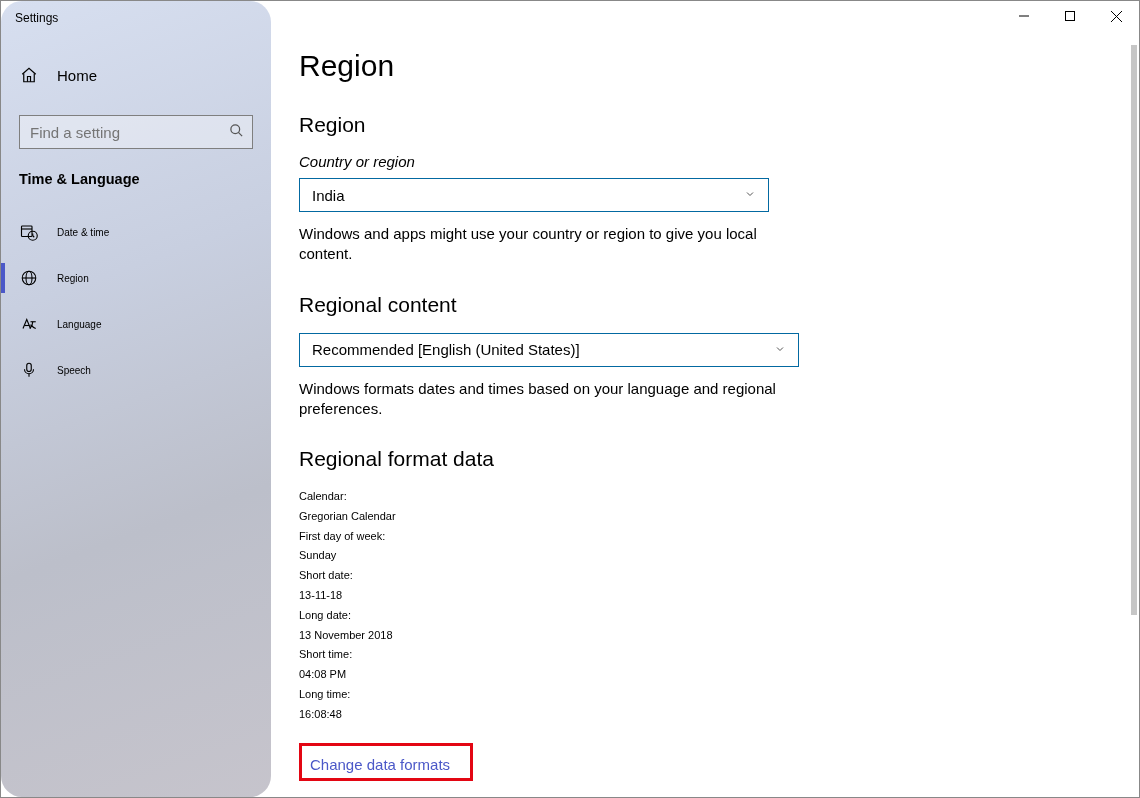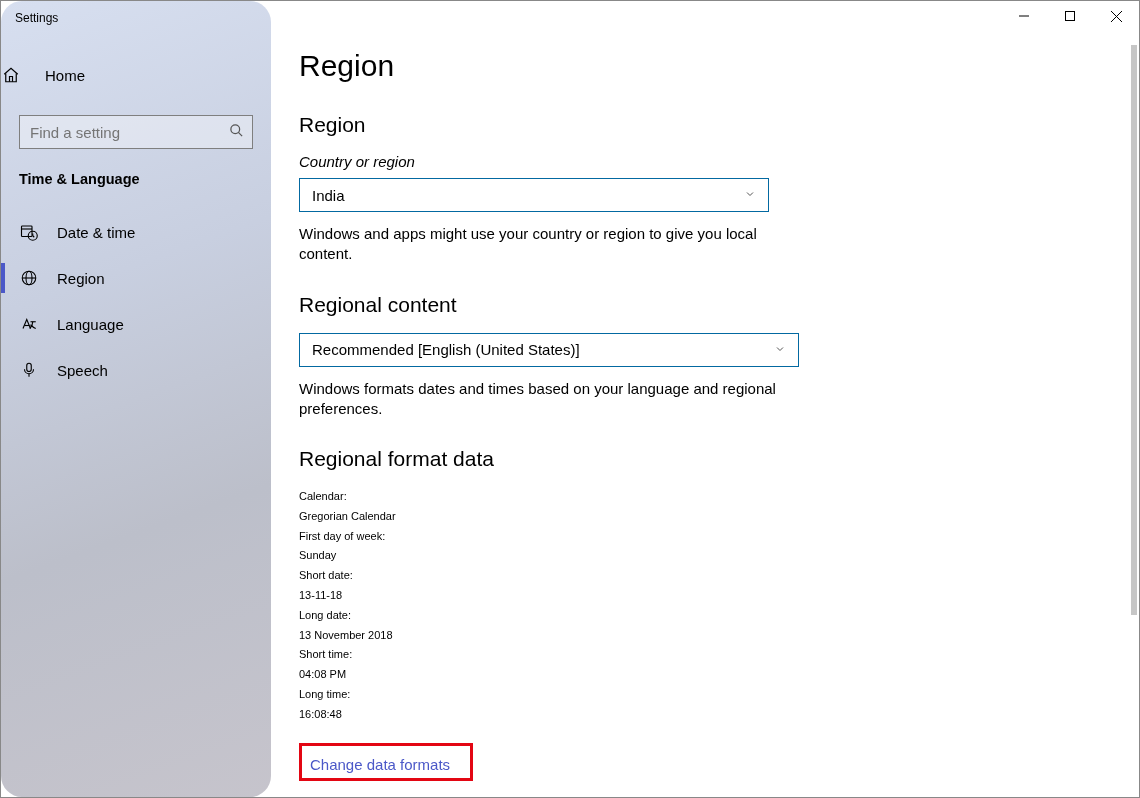--- a/index.html
+++ b/index.html
@@ -48,21 +48,22 @@
   .sidebar-title {
     font-size: 12px;
     padding: 10px 0 0 14px;
     height: 30px;
     color: #000;
   }
   .home-row {
     display: flex;
     align-items: center;
     height: 44px;
-    gap: 24px;
+    padding-left: 18px;
+    gap: 18px;
     margin-top: 22px;
     font-size: 15px;
   }
   .home-row .icon { width: 20px; display:flex; justify-content:center; }
   .searchbox {
     margin: 18px 18px 0 18px;
     height: 34px;
     border: 1px solid #7f7f7f;
     background: rgba(255,255,255,0.35);
     display:flex;
@@ -82,21 +83,21 @@
     padding: 22px 0 8px 18px;
     font-weight: 600;
     font-size: 14.5px;
   }
   .navitem {
     display:flex;
     align-items:center;
     height: 46px;
     padding-left: 18px;
     gap: 18px;
-    font-size: 15px;
+    font-size: 10px;
     color:#000;
     position:relative;
   }
   .navitem.active::before {
     content:"";
     position:absolute;
     left:0; top:8px; bottom:8px;
     width:4px;
     background:#4b58c8;
   }

